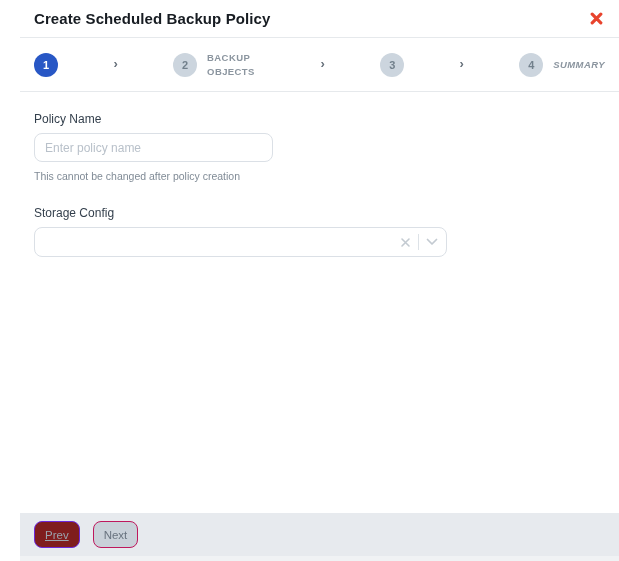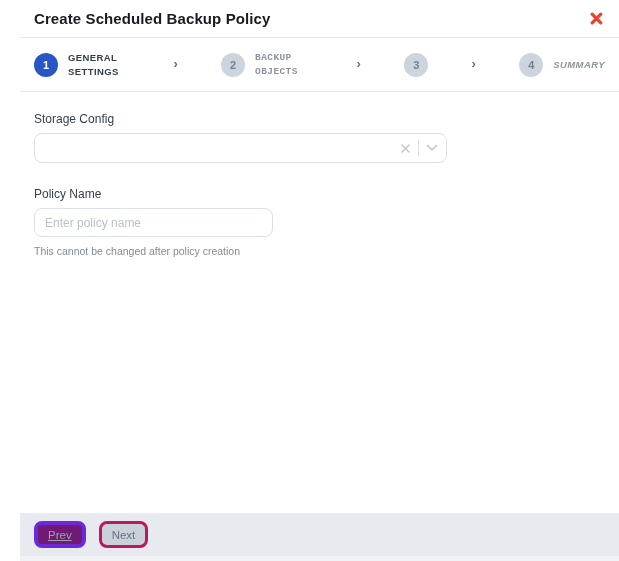--- a/index.html
+++ b/index.html
@@ -14,21 +14,21 @@
   
   .stepper { height:54px; flex:0 0 auto; display:flex; align-items:center; padding:0 14px; border-bottom:1px solid #e6e9ec; }
   .step { display:flex; align-items:center; gap:10px; }
   .step-circle { width:24px; height:24px; border-radius:50%; display:flex; align-items:center; justify-content:center; font-size:11px; font-weight:700; flex:0 0 auto; }
   .step.active .step-circle { background:#2857c5; color:#fff; }
   .step.inactive .step-circle { background:#ccd5de; color:#72808c; }
   .step-label { font-size:9.5px; font-weight:700; letter-spacing:.4px; line-height:1.4; text-transform:uppercase; }
   .step.active .step-label { color:#323f4b; }
   .step.inactive .step-label { color:#8b959f; }
   .lbl-w1 { width:62px; }
-  .lbl-w2 { width:58px;font-family:Liberation Mono, monospace; }
+  .lbl-w2 { width:58px; }
   .lbl-w3 { width:152px; }
   .lbl-w4 { white-space:nowrap;font-style:italic; }
   .step-sep { flex:1; text-align:center; color:#66707a; font-size:13px; font-weight:600; line-height:1; padding-bottom:2px; }
 
   
   .modal-body { flex:1 1 auto; padding:20px 14px; background:#fff; }
   .field-label { display:block; font-size:12px; color:#333f4c; margin-bottom:7px; }
   .text-input { width:239px; height:29px; border:1px solid #dbe0e6; border-radius:8px; padding:0 10px; font-size:12px; color:#333f4c; outline:none; font-family:"Liberation Sans", sans-serif; }
   .text-input::placeholder { color:#b9c1ca; }
   .helper-text { margin-top:8px; font-size:10.5px; color:#808b96; }
@@ -36,22 +36,22 @@
   .select-box { width:413px; height:30px; border:1px solid #dbe0e6; border-radius:8px; display:flex; align-items:center; padding:0 8px 0 10px; cursor:pointer; background:#fff; }
   .select-value { flex:1; font-size:12px; color:#333f4c; }
   .select-indicators { display:flex; align-items:center; gap:7px; }
   .select-divider { width:1px; height:16px; background:#dde2e7; }
   .icon-btn { border:none; background:transparent; padding:0; display:flex; align-items:center; cursor:pointer; }
 
   
   .modal-footer { flex:0 0 auto; height:43px; background:#e7eaee; display:flex; align-items:center; justify-content:space-between; padding:0 12px 0 14px; }
   .btn { border-radius:8px; font-size:11.5px; font-family:"Liberation Sans", sans-serif; cursor:pointer; }
   .btn-cancel { height:29px; padding:0 14px; background:#fff; border:1px solid #dadfe4; color:#3c4650; }
-  .btn-prev { height:27px; padding:0 10px; background:#701a75; border:4px solid #6d28d9; color:#9aa3ac;text-decoration:underline; }
-  .btn-next { height:27px; padding:0 10px; background:#c9d1d9; border:3px solid #be185d; color:#68737f; }
+  .btn-prev { height:27px; padding:0 10px; background:#7f1d1d; border:1px solid #6d28d9; color:#9aa3ac;text-decoration:underline; }
+  .btn-next { height:27px; padding:0 10px; background:#c9d1d9; border:1px solid #be185d; color:#68737f; }
   .footer-right { display:flex; align-items:center; gap:13px; }
   .bottom-strip { flex:0 0 auto; height:5px; background:#f0f2f4; }
 </style>
 </head>
 <body>
 
 <div class="modal">
 
   <div class="modal-header">
     <div class="modal-title">Create Scheduled Backup Policy</div>
@@ -60,39 +60,44 @@
         <svg width="13" height="13" viewBox="0 0 13 13">
             <path d="M2.2 2.2 L10.8 10.8 M10.8 2.2 L2.2 10.8" stroke="#e8432d" stroke-width="3.2" stroke-linecap="round"></path>
           </svg>
       </span>
     </button>
   </div>
 
   <div class="stepper">
     <div class="step active">
       <div class="step-circle">1</div>
-      <div class="step-label lbl-w1">GENERAL SETTINGS</div>
     </div>
     <div class="step-sep">›</div>
     <div class="step inactive">
       <div class="step-circle">2</div>
       <div class="step-label lbl-w2">BACKUP OBJECTS</div>
     </div>
     <div class="step-sep">›</div>
     <div class="step inactive">
       <div class="step-circle">3</div>
     </div>
     <div class="step-sep">›</div>
     <div class="step inactive">
       <div class="step-circle">4</div>
       <div class="step-label lbl-w4">SUMMARY</div>
     </div>
   </div>
 
   <div class="modal-body">
+
+    <div class="field-group">
+      <label class="field-label">Policy Name</label>
+      <input class="text-input" type="text" placeholder="Enter policy name" style="">
+      <div class="helper-text">This cannot be changed after policy creation</div>
+    </div>
 
     <div class="field-group">
       <label class="field-label">Storage Config</label>
       <div class="select-box">
         <div class="select-value"></div>
         <div class="select-indicators">
           <button class="icon-btn">
             <span style="display:flex;">
               <svg width="11" height="11" viewBox="0 0 11 11">
                   <path d="M2 2 L9 9 M9 2 L2 9" stroke="#c3cad1" stroke-width="1.6" stroke-linecap="round"></path>
@@ -104,26 +109,20 @@
             <span style="display:flex;">
               <svg width="12" height="8" viewBox="0 0 12 8">
                   <path d="M1.5 1.5 L6 6 L10.5 1.5" fill="none" stroke="#c3cad1" stroke-width="1.7" stroke-linecap="round" stroke-linejoin="round"></path>
                 </svg>
             </span>
           </button>
         </div>
       </div>
     </div>
 
-    <div class="field-group">
-      <label class="field-label">Policy Name</label>
-      <input class="text-input" type="text" placeholder="Enter policy name" style="">
-      <div class="helper-text">This cannot be changed after policy creation</div>
-    </div>
-
   </div>
 
   <div class="modal-footer">
     <div class="footer-right">
       <button class="btn btn-prev" disabled="">Prev</button>
       <button class="btn btn-next" disabled="">Next</button>
     </div>
   </div>
   <div class="bottom-strip"></div>
 

